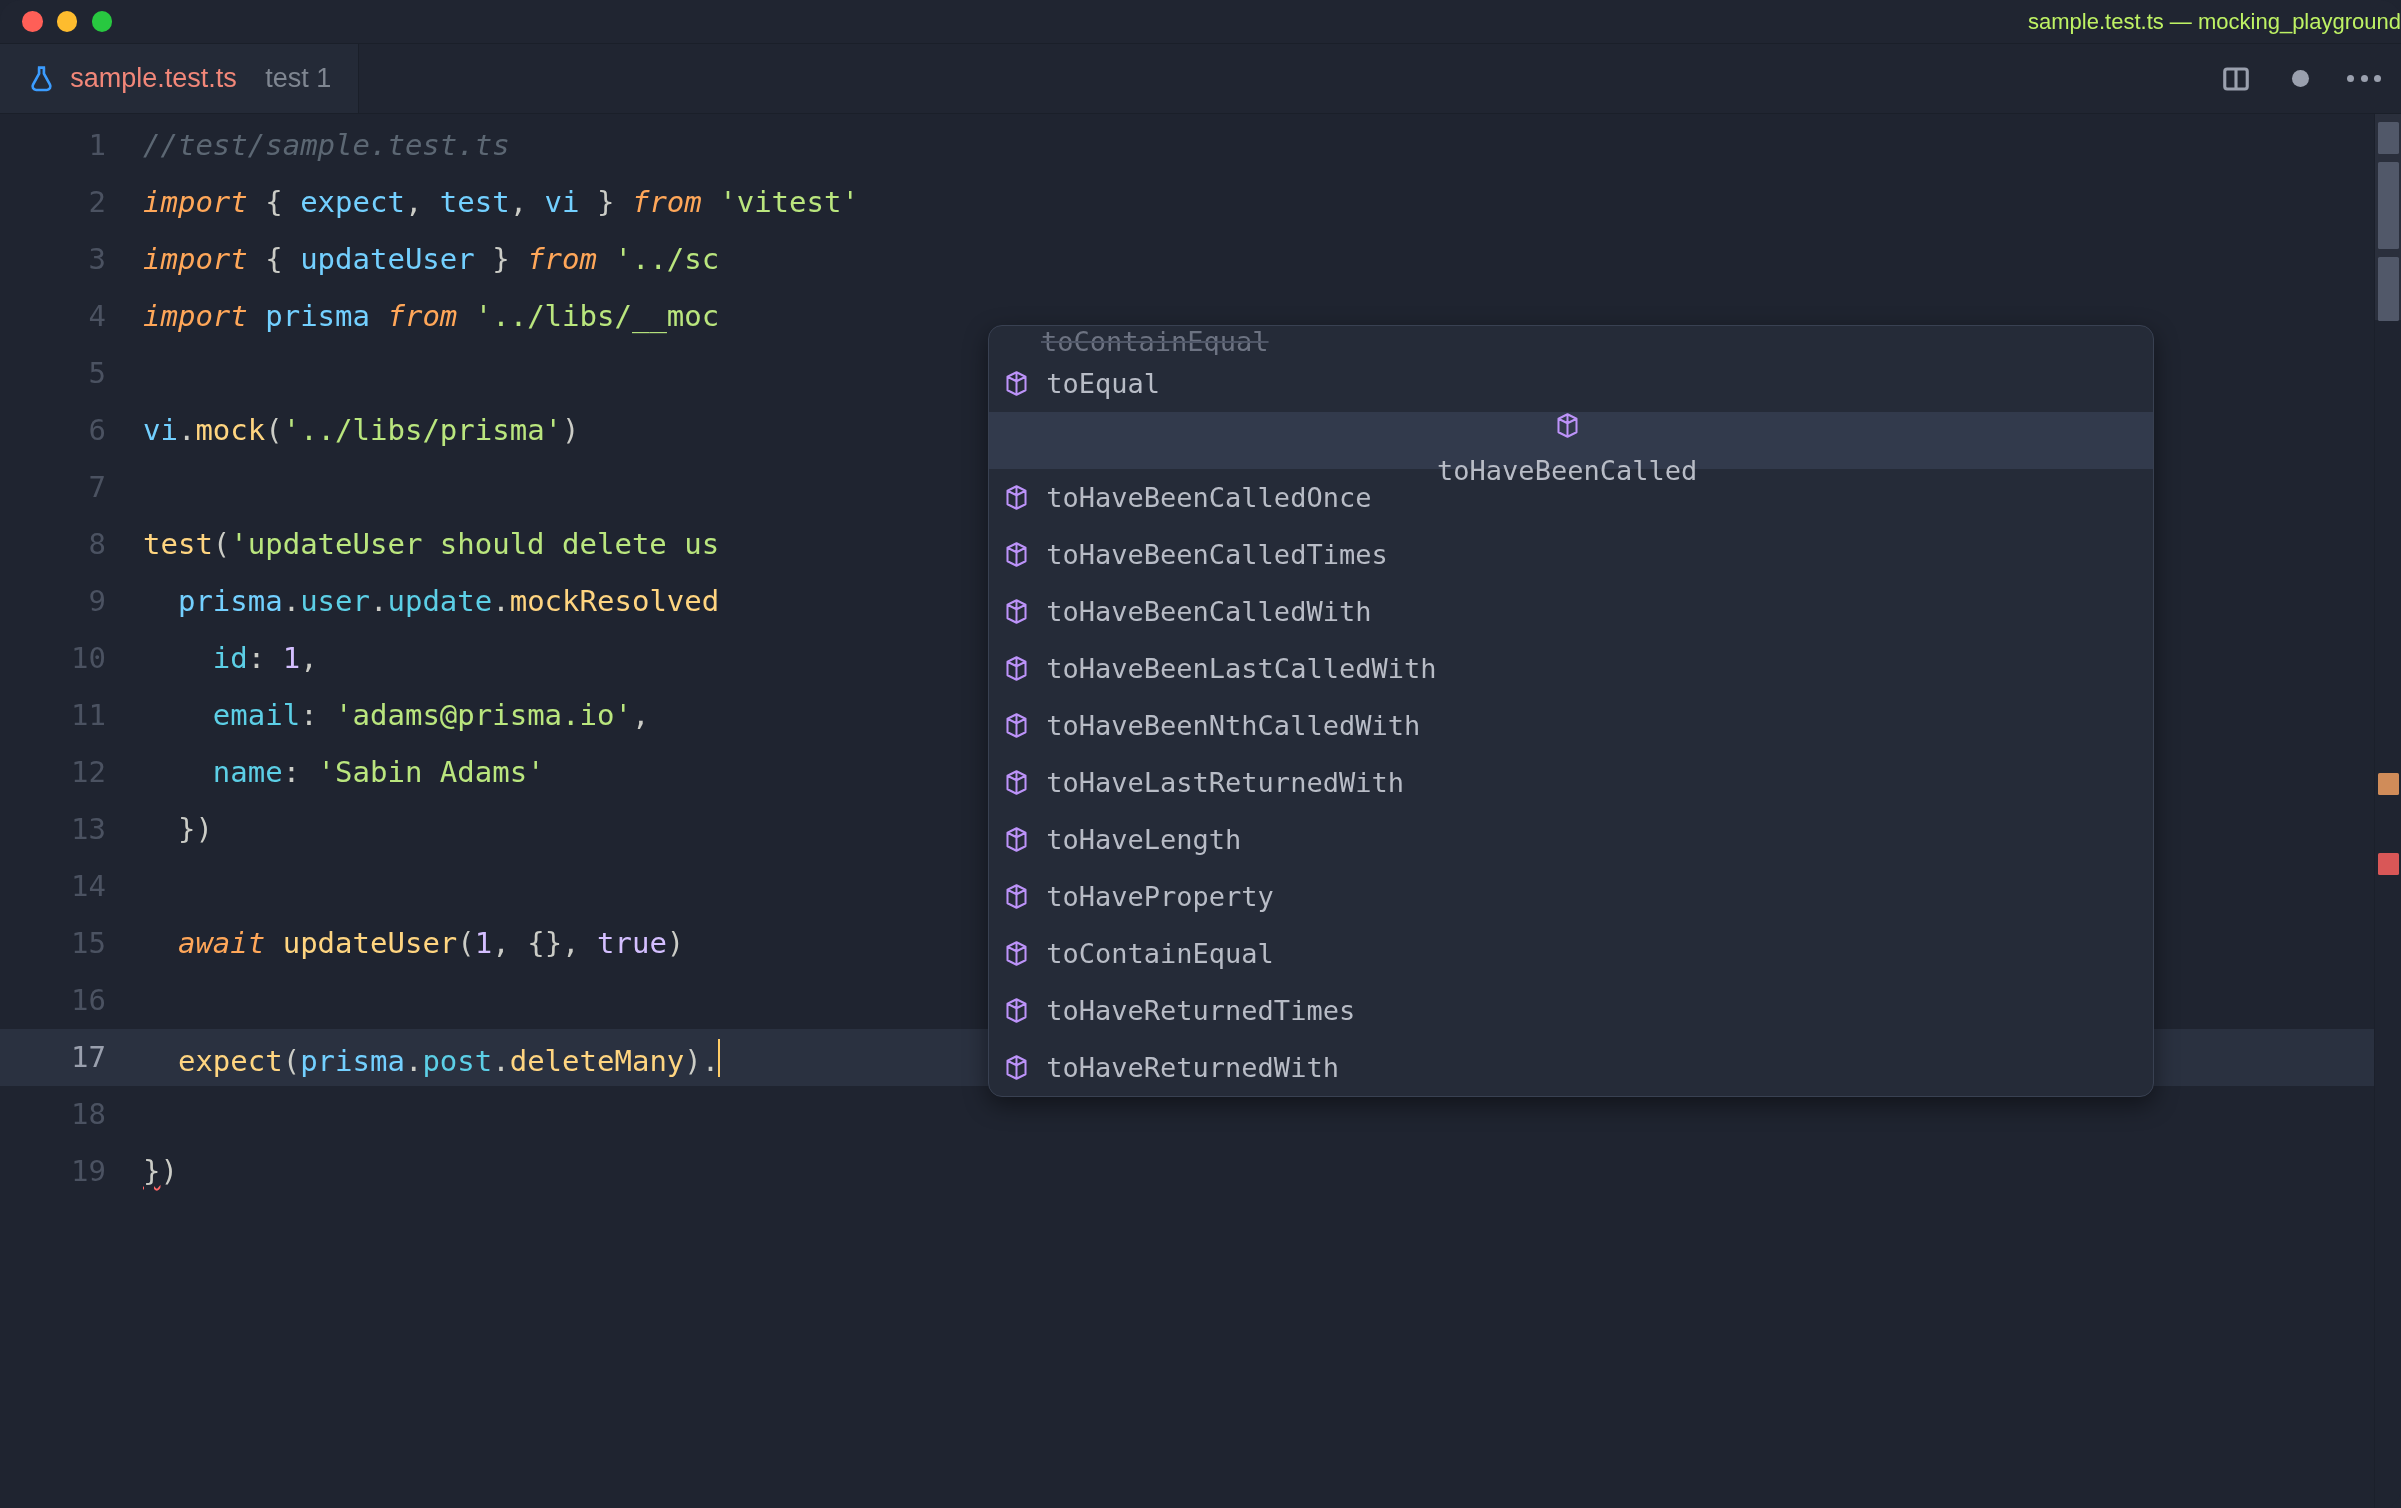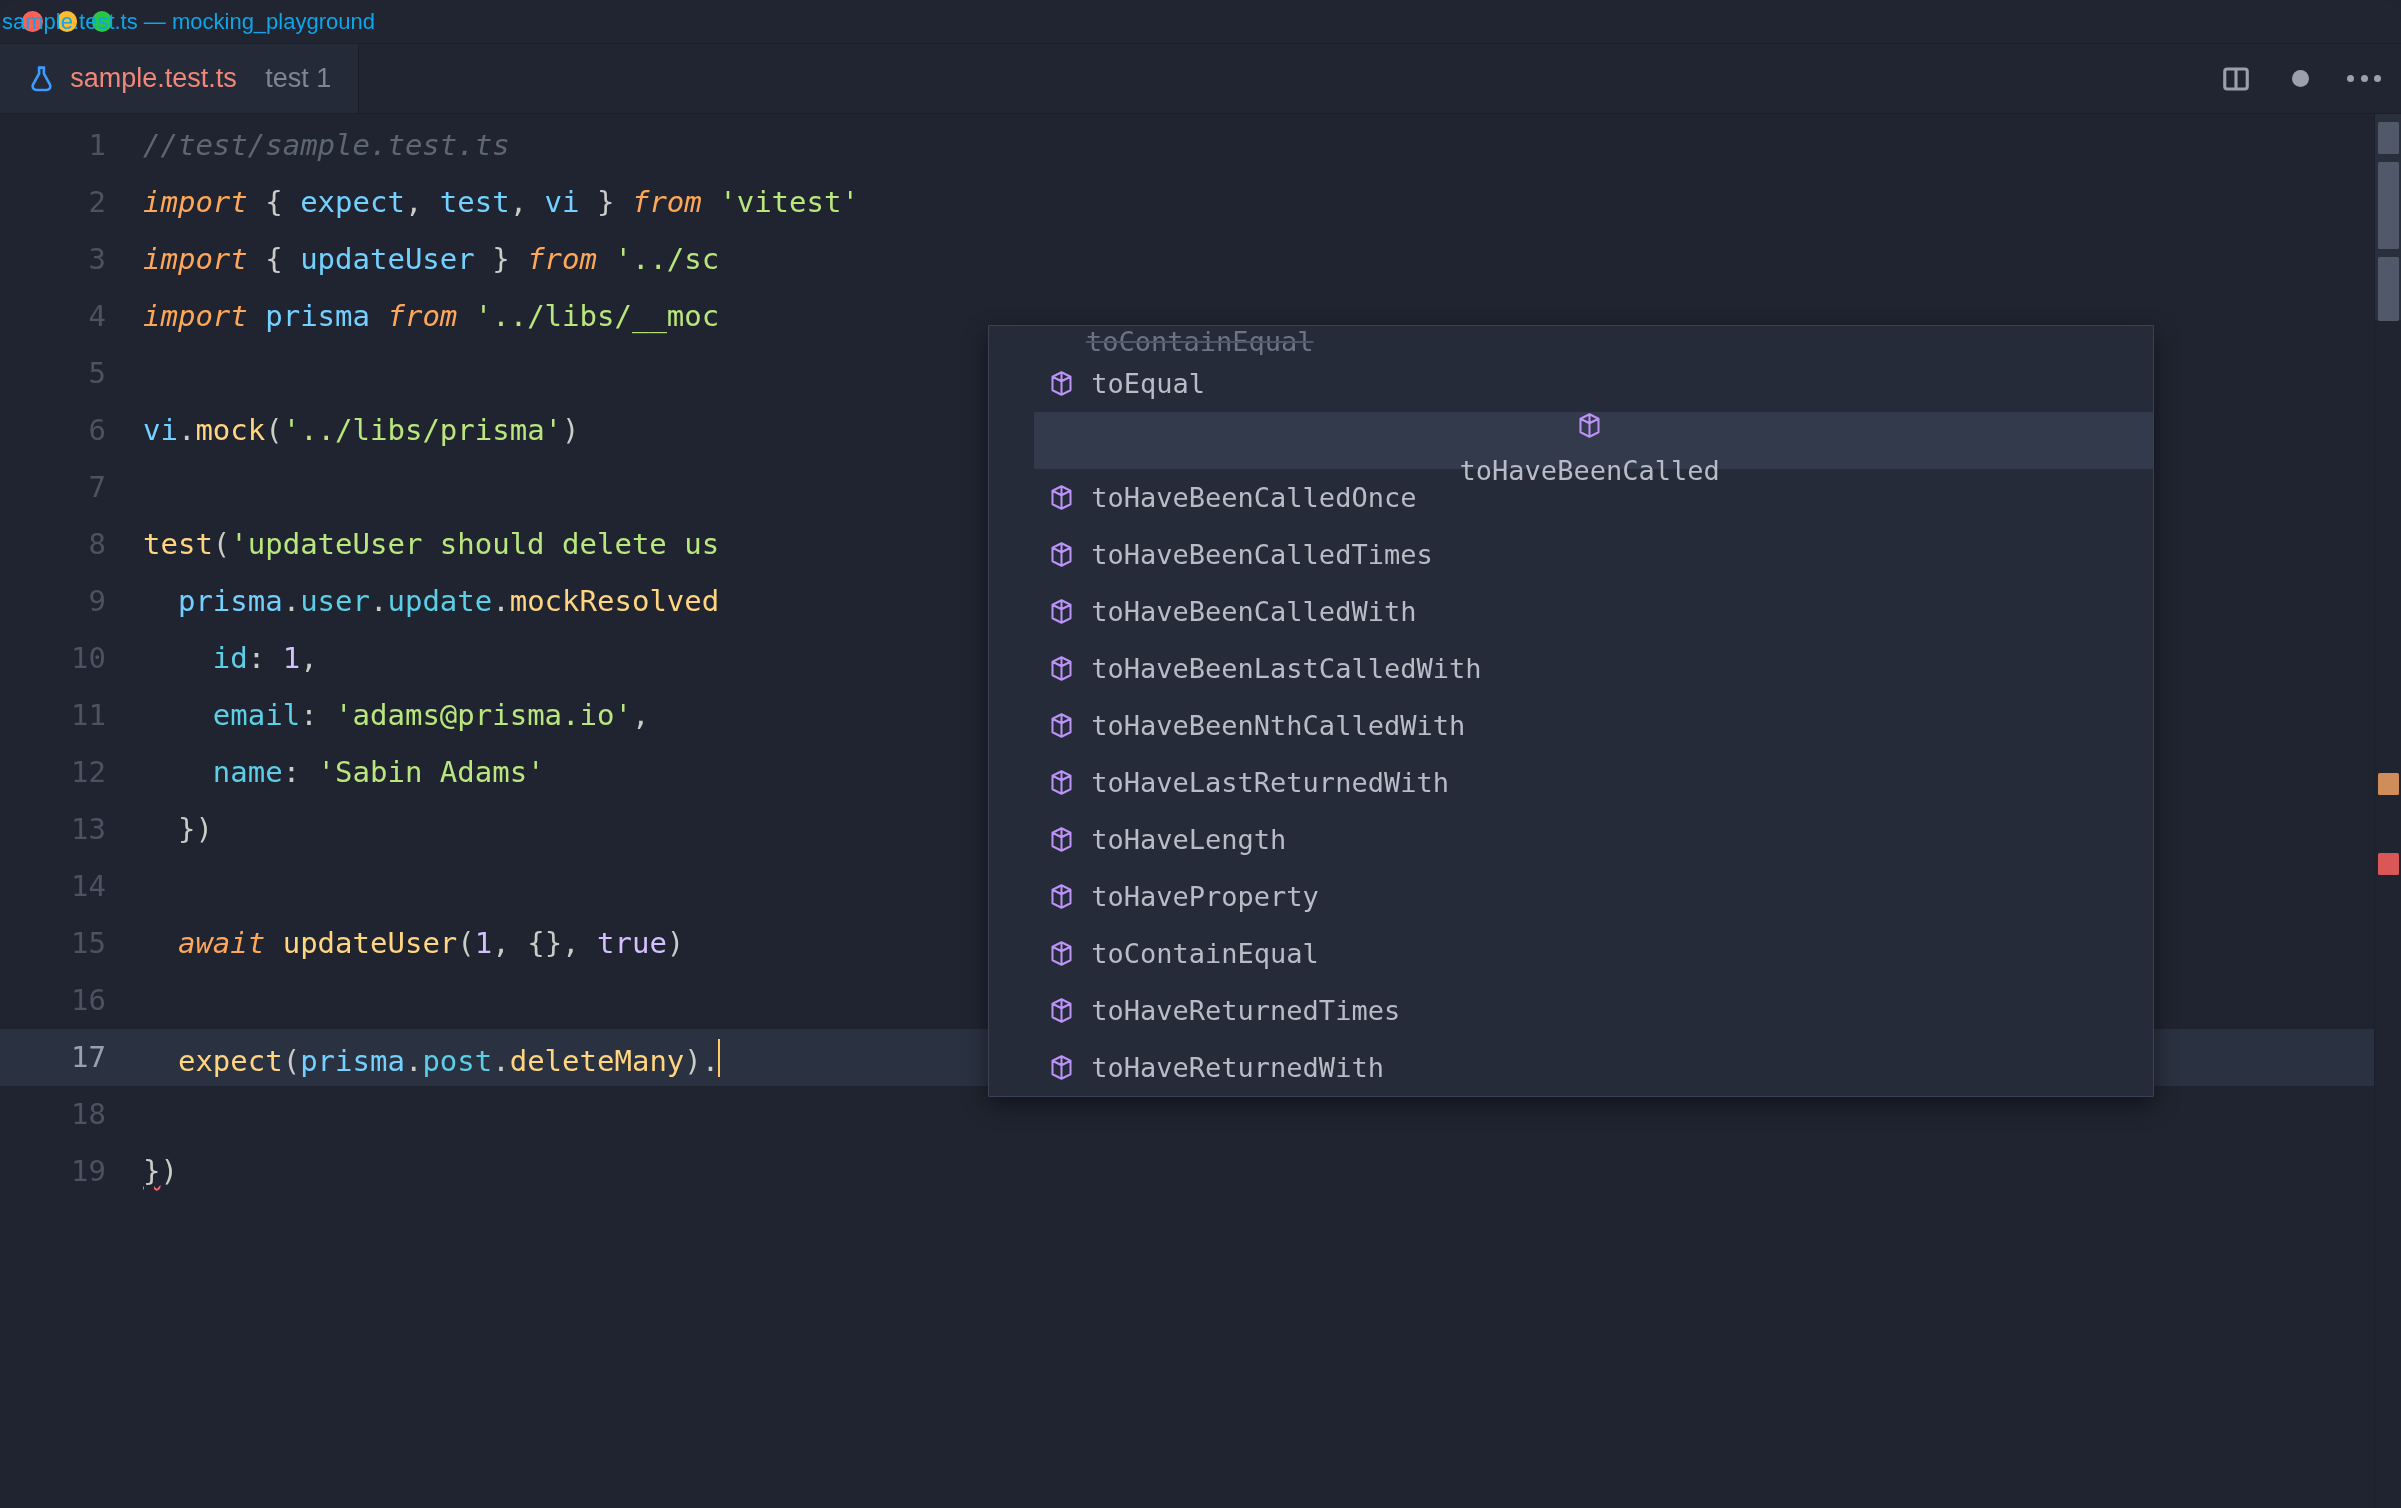--- a/index.html
+++ b/index.html
@@ -60,24 +60,24 @@
     display: flex; gap: 14.3px;
     padding-left: 22px;
   }
   .traffic .dot {
     width: 20.6px; height: 20.6px; border-radius: 50%;
   }
   .dot.close   { background: #ff5f57; }
   .dot.min     { background: #febc2e; }
   .dot.max     { background: #28c840; }
   .title-center {
-    position: absolute; left: 2px; right: 0;
-    text-align: left;
+    position: absolute; left: 8px; right: 0;
+    text-align: right;
     font: 400 22px -apple-system, BlinkMacSystemFont, "Segoe UI", sans-serif;
-    color: #0ea5e9;
+    color: #bef264;
     pointer-events: none;
   }
 
   
   .tabbar {
     height: 70px;
     display: flex;
     align-items: stretch;
     background: var(--bg-title);
     border-bottom: 0.8px solid #1a1f29;
@@ -178,24 +178,23 @@
     background: #ffcc66;
     vertical-align: -6.4px;
     margin-left: -1.6px;
   }
 
   
   .suggest {
     position: absolute;
     background: var(--suggest-bg);
     border: 0.8px solid #394152;
-    border-radius: 1px;
+    border-radius: 14px;
     box-shadow: 0 8px 24px rgba(0,0,0,0.45);
     overflow: hidden;
-    padding-left: 45px;
   }
   .suggest .peek {
     height: 29px;
     padding: 0 22px 0 52px;
     color: var(--suggest-peek);
     font-size: 27px;
     line-height: 1;
     display:flex; align-items:flex-end;
     overflow:hidden;
     white-space:pre;

